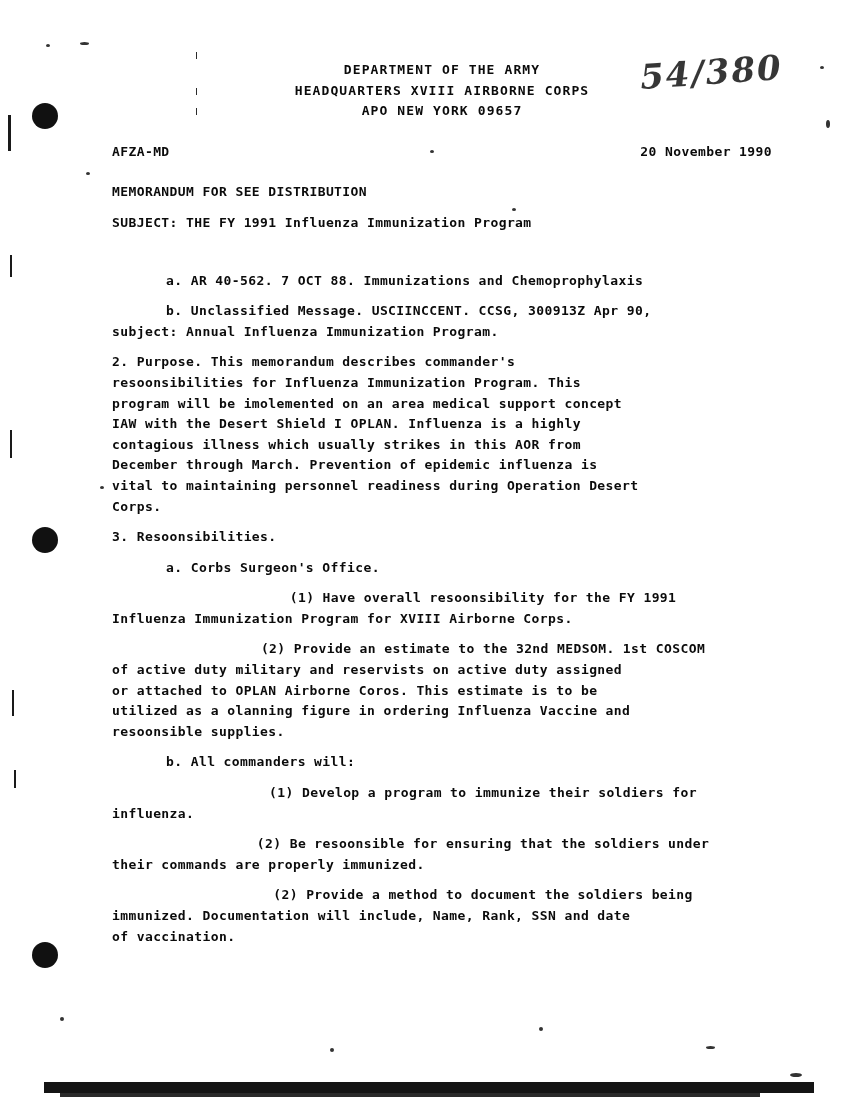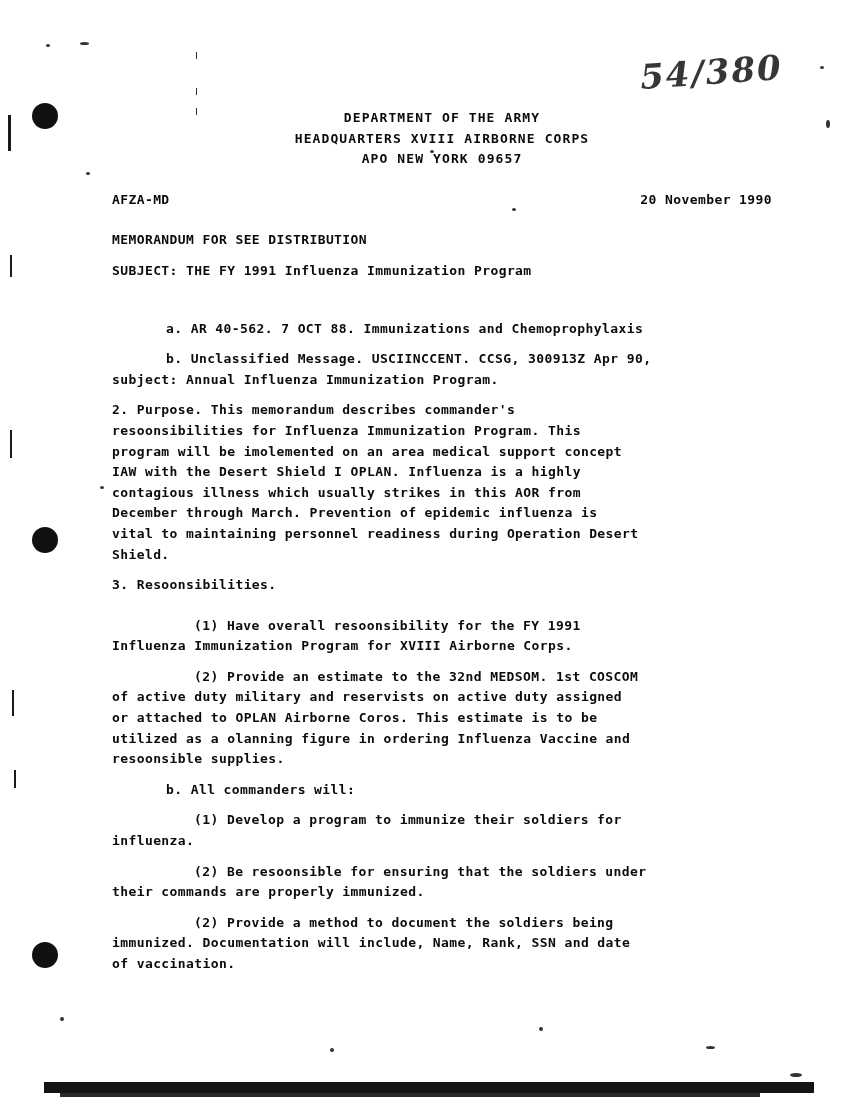--- a/index.html
+++ b/index.html
@@ -67,38 +67,37 @@
   .doc {
     position: absolute;
     left: 112px;
     top: 60px;
     width: 660px;
     font-size: 13.0px;
     line-height: 20.6px;
     color: #0b0b0b;
     letter-spacing: 0.4px;
     font-weight: bold;
-    margin-top: 48px;
   }
   .hdr {
     letter-spacing: 1.1px;
   }
   .hdr-line { text-align: center; }
   .row-between {
     display: flex;
     justify-content: space-between;
     align-items: flex-start;
   }
   .spacer-sm { height: 10px; }
   .spacer-md { height: 20px; }
   .spacer-lg { height: 27px; }
   p { margin: 0; }
   .indent-1 { padding-left: 0px; }
   .indent-a { padding-left: 54px; }
-  .indent-num { padding-left: 82px; }
+  .indent-num { padding-left: 82px; text-align: center; }
   .hang-none { padding-left: 0; }
 
   
   .handwriting {
     position: absolute;
     left: 640px;
     top: 52px;
     font-family: "DejaVu Serif", serif;
     font-size: 34px;
     font-style: italic;
@@ -187,28 +186,29 @@
 
     <div class="spacer-sm"></div>
 
     <p>2.  Purpose.  This memorandum describes commander's</p>
     <p>resoonsibilities for Influenza Immunization Program.  This</p>
     <p>program will be imolemented on an area medical support concept</p>
     <p>IAW with the Desert Shield I OPLAN.  Influenza is a highly</p>
     <p>contagious illness which usually strikes in this AOR from</p>
     <p>December through March.  Prevention of epidemic influenza is</p>
     <p>vital to maintaining personnel readiness during Operation Desert</p>
-    <p>Shield.</p>
+    <p>Corps.</p>
 
     <div class="spacer-sm"></div>
 
     <p class="indent-1">3.  Resoonsibilities.</p>
 
     <div class="spacer-sm"></div>
 
+    <p class="indent-a">a.  Corbs Surgeon's Office.</p>
 
     <div class="spacer-sm"></div>
 
     <p class="indent-num">(1)  Have overall resoonsibility for the FY 1991</p>
     <p class="hang-none">Influenza Immunization Program for XVIII Airborne Corps.</p>
 
     <div class="spacer-sm"></div>
 
     <p class="indent-num">(2)  Provide an estimate to the 32nd MEDSOM. 1st COSCOM</p>
     <p class="hang-none">of active duty military and reservists on active duty assigned</p>

